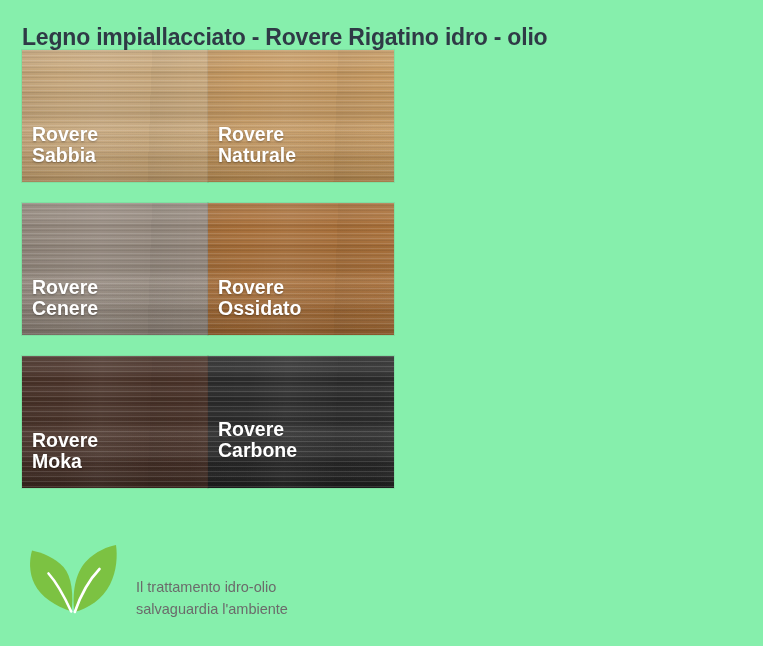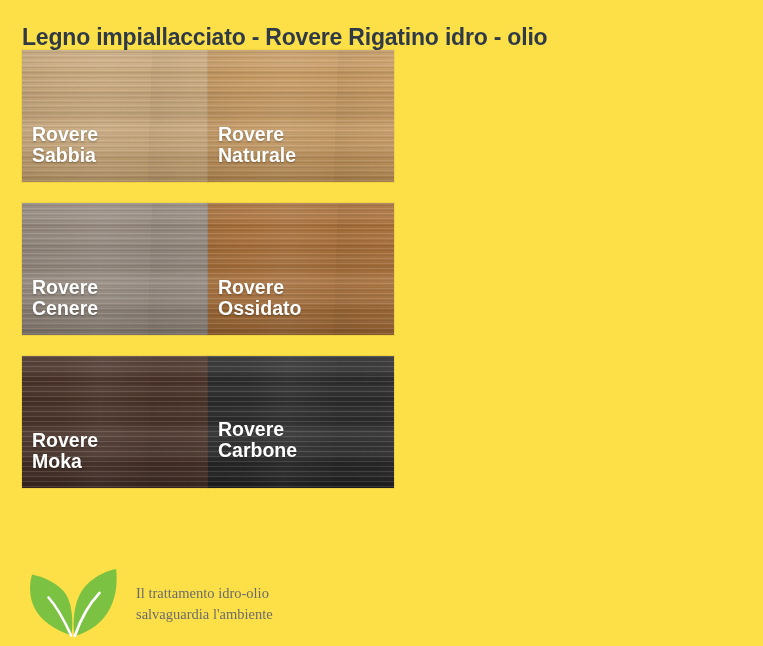--- a/index.html
+++ b/index.html
@@ -13,21 +13,21 @@
     font-family: "Liberation Sans", sans-serif;
     -webkit-font-smoothing: antialiased;
     overflow: hidden;
     position: relative;
   }
 
   .page {
     position: relative;
     width: 763px;
     height: 646px;
-    background: #fde047;
+    background: #86efac;
   }
 
   
   .title {
     position: absolute;
     left: 22px;
     top: 9px;
     font-size: 23px;
     font-weight: bold;
     letter-spacing: -0.2px;
@@ -108,24 +108,23 @@
     text-shadow: 0 1px 2px rgba(0,0,0,0.30);
     white-space: pre-line;
   }
   .swatch .label.pos-low  { bottom: 15px; }
   .swatch .label.pos-high { bottom: 26px; }
 
   
   .eco {
     position: absolute;
     left: 25px;
-    top: 564px;
+    top: 540px;
     display: flex;
-    align-items: center;
-    font-family: Liberation Serif, serif;
+    align-items: flex-end;
   }
   .eco-logo {
     width: 95px;
     height: 80px;
     flex: none;
   }
   .eco-text {
     margin-left: 16px;
     font-size: 14.5px;
     line-height: 1.48;

